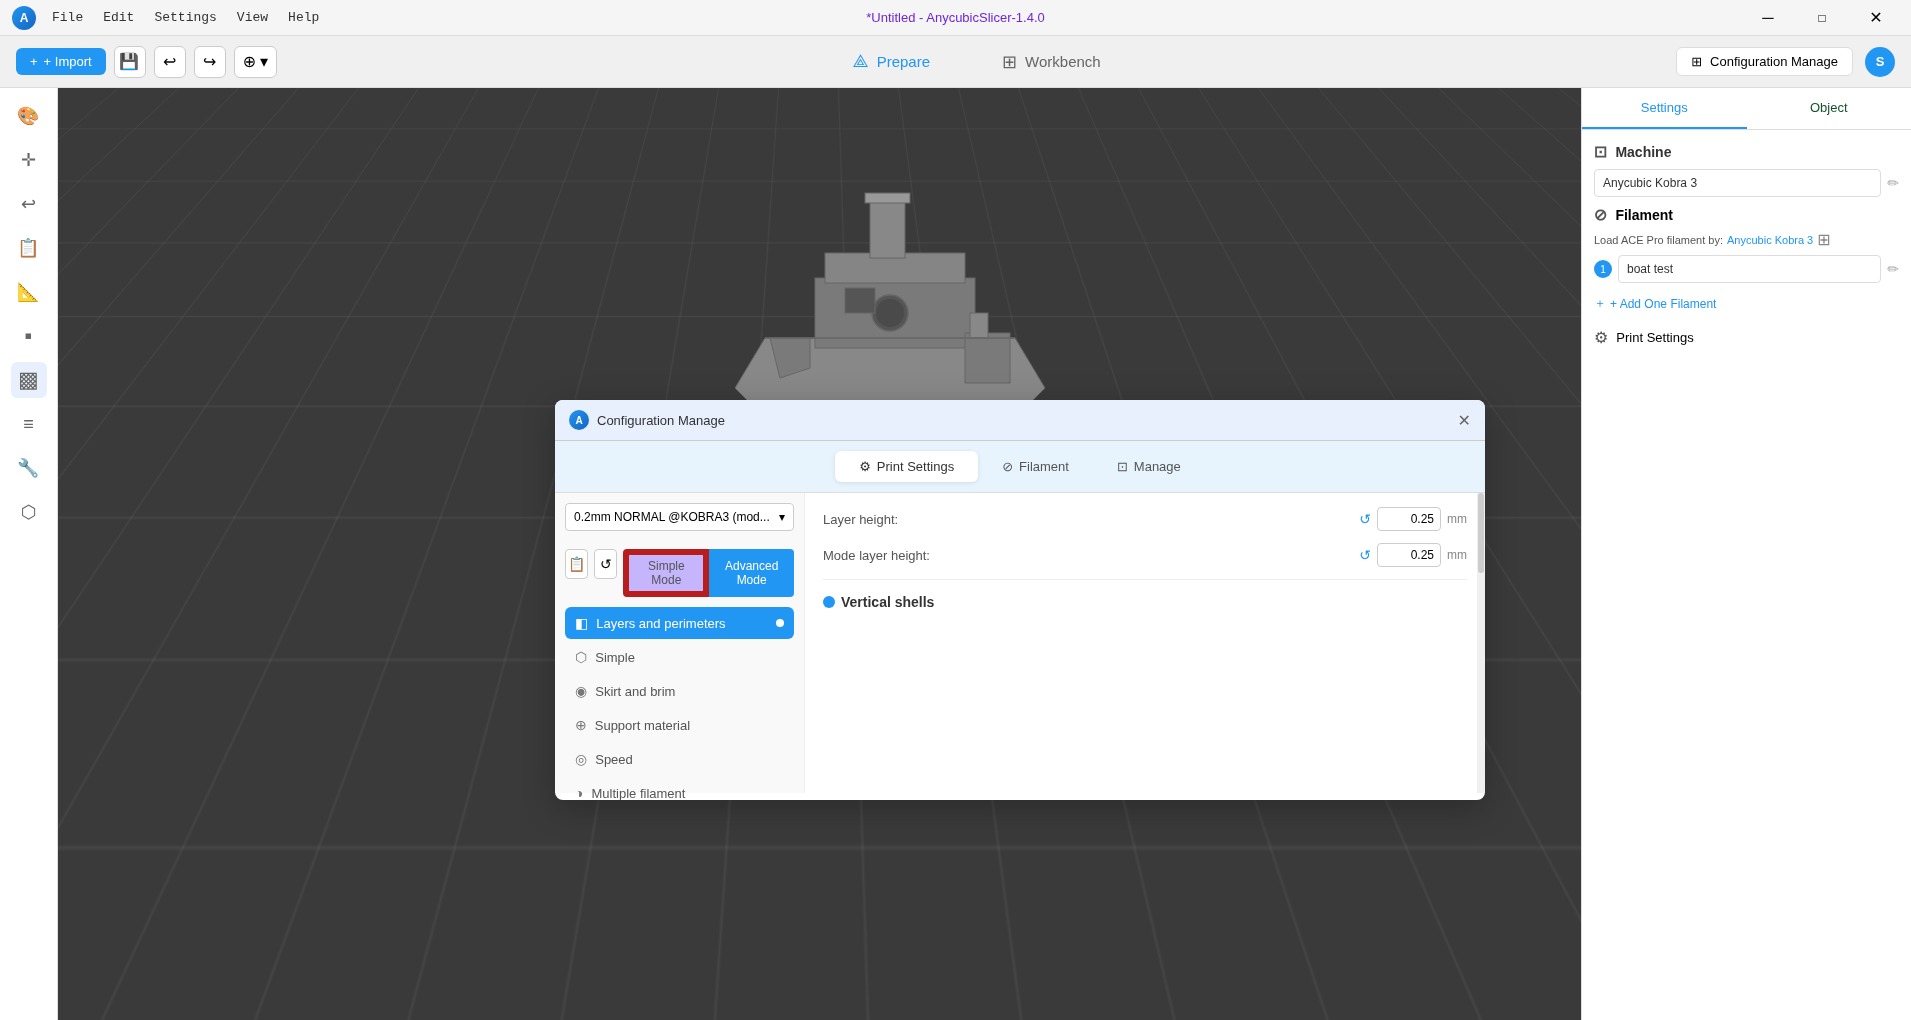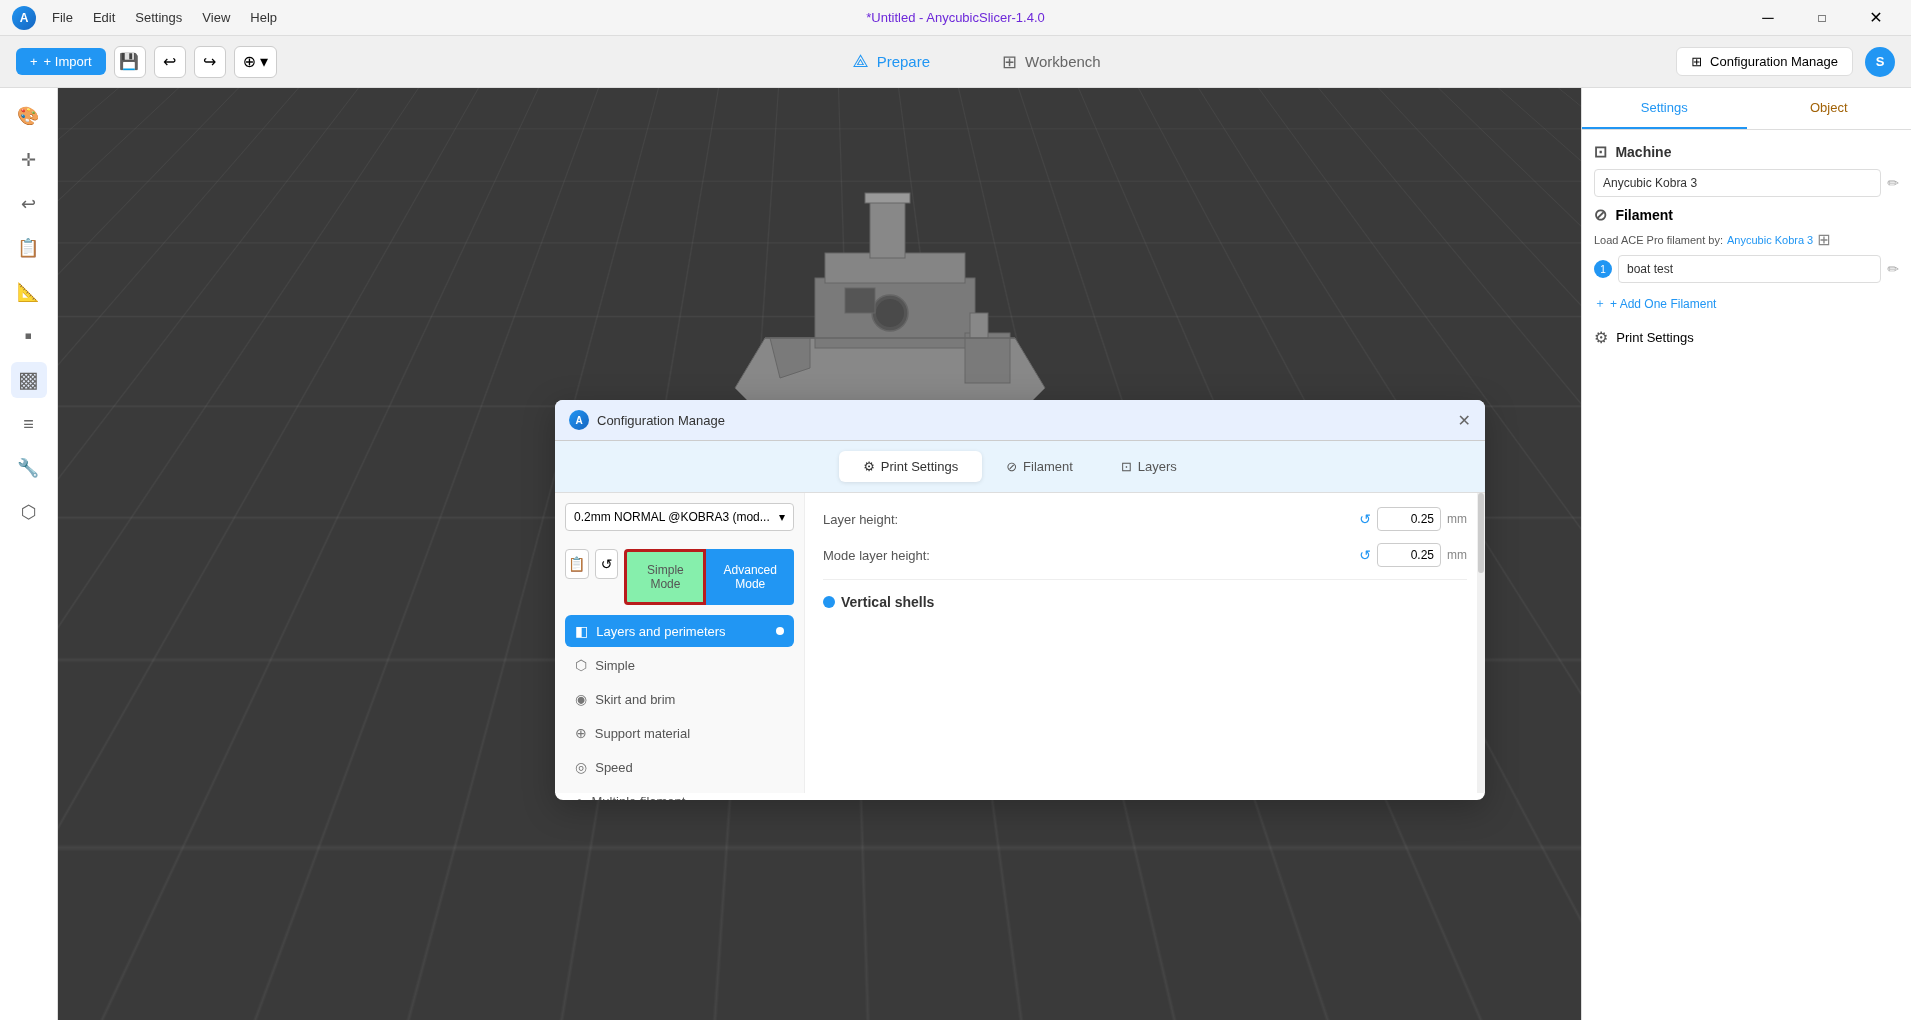--- a/index.html
+++ b/index.html
@@ -3,21 +3,21 @@
   <meta charset="utf-8">
   <style>
     * { box-sizing: border-box; margin: 0; padding: 0; }
     body { font-family: -apple-system, BlinkMacSystemFont, 'Segoe UI', sans-serif; font-size: 13px; background: #e8e8e8; overflow: hidden; width: 1911px; height: 1020px; }
 
     
     #titlebar { display: flex; align-items: center; justify-content: space-between; background: #f5f5f5; height: 36px; padding: 0 12px; border-bottom: 1px solid #ddd; }
     #titlebar-left { display: flex; align-items: center; gap: 16px; }
     #titlebar-logo { width: 24px; height: 24px; background: linear-gradient(135deg, #2196F3, #1565C0); border-radius: 50%; display: flex; align-items: center; justify-content: center; color: white; font-weight: bold; font-size: 12px; }
     #titlebar-menus { display: flex; gap: 20px; }
-    .menu-item { font-size: 13px; color: #333; cursor: pointer; }
+    .menu-item { font-size: 13px; color: #333; cursor: pointer; font-family: Liberation Mono, monospace; }
     #titlebar-title { font-size: 13px; color: #6d28d9; position: absolute; left: 50%; transform: translateX(-50%); }
     #titlebar-controls { display: flex; gap: 8px; }
 
     
     #toolbar { display: flex; align-items: center; background: #f0f0f0; height: 52px; padding: 0 16px; border-bottom: 1px solid #ddd; }
     #toolbar-left { display: flex; align-items: center; gap: 8px; }
     #import-btn { background: #2196F3; color: white; border: none; border-radius: 6px; padding: 6px 14px; font-size: 13px; cursor: pointer; display: flex; align-items: center; gap: 6px; }
     .toolbar-icon-btn { background: white; border: 1px solid #ccc; border-radius: 6px; width: 32px; height: 32px; display: flex; align-items: center; justify-content: center; cursor: pointer; font-size: 14px; }
     #toolbar-center { flex: 1; display: flex; justify-content: center; gap: 40px; }
     .nav-tab { display: flex; align-items: center; gap: 8px; padding: 8px 16px; cursor: pointer; font-size: 15px; color: #666; position: relative; }
@@ -36,21 +36,21 @@
     .sidebar-icon { width: 36px; height: 36px; border-radius: 6px; display: flex; align-items: center; justify-content: center; cursor: pointer; font-size: 18px; color: #666; }
 
     
     #viewport { flex: 1; background: #3a3a3a; position: relative; overflow: hidden; }
     .grid-overlay { position: absolute; top: 0; left: 0; right: 0; bottom: 0; background-image: linear-gradient(rgba(255,255,255,0.05) 1px, transparent 1px), linear-gradient(90deg, rgba(255,255,255,0.05) 1px, transparent 1px); background-size: 60px 60px; transform: perspective(600px) rotateX(45deg) translateY(-20%); transform-origin: top center; }
     #boat-model { position: absolute; top: 50px; left: 50%; transform: translateX(-30%); width: 350px; height: 340px; }
 
     
     #right-panel { width: 330px; background: white; border-left: 1px solid #ddd; display: flex; flex-direction: column; }
     #right-tabs { display: flex; border-bottom: 1px solid #ddd; }
-    .right-tab { flex: 1; padding: 12px; text-align: center; cursor: pointer; font-size: 13px; color: #a16207; }
+    .right-tab { flex: 1; padding: 12px; text-align: center; cursor: pointer; font-size: 13px; color: #14532d; }
     .right-tab.active { color: #2196F3; border-bottom: 2px solid #2196F3; }
     #right-content { padding: 12px; flex: 1; overflow-y: auto; }
     .section-title { font-size: 14px; font-weight: 600; color: #333; display: flex; align-items: center; gap: 8px; margin-bottom: 8px; }
     .section-icon { font-size: 16px; color: #555; }
     .dropdown-row { display: flex; align-items: center; gap: 6px; margin-bottom: 8px; }
     .dropdown-select { flex: 1; border: 1px solid #ddd; border-radius: 4px; padding: 6px 8px; font-size: 12px; background: white; color: #333; cursor: pointer; appearance: none; -webkit-appearance: none; }
     .edit-icon { color: #aaa; font-size: 14px; cursor: pointer; }
     .filament-section { margin-top: 8px; }
     .filament-header { font-size: 14px; font-weight: 600; display: flex; align-items: center; gap: 8px; margin-bottom: 6px; }
     .filament-row { display: flex; align-items: center; gap: 6px; }
@@ -66,21 +66,21 @@
     #modal-logo { width: 20px; height: 20px; background: linear-gradient(135deg, #2196F3, #1565C0); border-radius: 50%; display: flex; align-items: center; justify-content: center; color: white; font-size: 10px; font-weight: bold; margin-right: 8px; }
     #modal-title { font-size: 13px; color: #333; flex: 1; }
     #modal-close { cursor: pointer; font-size: 16px; color: #666; background: none; border: none; }
     #modal-tabs { display: flex; justify-content: center; gap: 0; padding: 10px 16px; background: #e8f4fd; border-bottom: 1px solid #ddd; }
     .modal-tab { display: flex; align-items: center; gap: 6px; padding: 8px 24px; border-radius: 6px; cursor: pointer; font-size: 13px; color: #555; }
     .modal-tab.active { background: white; color: #333; font-weight: 500; box-shadow: 0 1px 4px rgba(0,0,0,0.1); }
     #modal-body { display: flex; height: calc(100% - 100px); }
     #modal-left { width: 250px; padding: 10px; background: #f9f9f9; border-right: 1px solid #eee; }
     .profile-dropdown { width: 100%; border: 1px solid #ccc; border-radius: 4px; padding: 6px 8px; font-size: 12px; background: white; margin-bottom: 10px; display: flex; align-items: center; justify-content: space-between; cursor: pointer; }
     .profile-action-btn { width: 30px; height: 30px; border: 1px solid #ccc; border-radius: 4px; background: white; cursor: pointer; display: flex; align-items: center; justify-content: center; font-size: 14px; }
-    #simple-mode-btn { padding: 11px 14px; background: #86efac; border: 3px solid #b91c1c; border-radius: 4px 0 0 4px; font-size: 12px; cursor: pointer; color: #555; }
+    #simple-mode-btn { padding: 4px 14px; background: #c4b5fd; border: 6px solid #b91c1c; border-radius: 4px 0 0 4px; font-size: 12px; cursor: pointer; color: #555; }
     #advanced-mode-btn { padding: 6px 14px; background: #2196F3; border: none; border-radius: 0 4px 4px 0; font-size: 12px; cursor: pointer; color: white; }
     .menu-section { list-style: none; }
     .menu-section-item { display: flex; align-items: center; gap: 8px; padding: 8px 10px; border-radius: 6px; cursor: pointer; font-size: 13px; color: #555; margin-bottom: 2px; }
     .menu-section-item.active { background: #2196F3; color: white; }
     .menu-section-item.active .menu-item-icon { color: white; }
     .menu-item-icon { font-size: 14px; color: #777; }
     .menu-dot { width: 8px; height: 8px; background: white; border-radius: 50%; margin-left: auto; }
     #modal-right { flex: 1; padding: 14px 18px; overflow-y: auto; }
     .setting-section-title { font-size: 14px; font-weight: 600; color: #333; display: flex; align-items: center; gap: 6px; margin-bottom: 14px; }
     .circle-dot { width: 12px; height: 12px; background: #2196F3; border-radius: 50%; }
@@ -262,21 +262,21 @@
     <div class="modal-tab active">
       <span>⚙</span>
       <span>Print Settings</span>
     </div>
     <div class="modal-tab">
       <span>⊘</span>
       <span>Filament</span>
     </div>
     <div class="modal-tab">
       <span>⊡</span>
-      <span>Layers</span>
+      <span>Manage</span>
     </div>
   </div>
 
   <div id="modal-body">
 
     <div id="modal-left">
       <div style="display:flex; align-items:center; gap:6px; margin-bottom:8px;">
         <div class="profile-dropdown">
           <span>0.2mm NORMAL @KOBRA3 (mod...</span>
           <span>▾</span>

